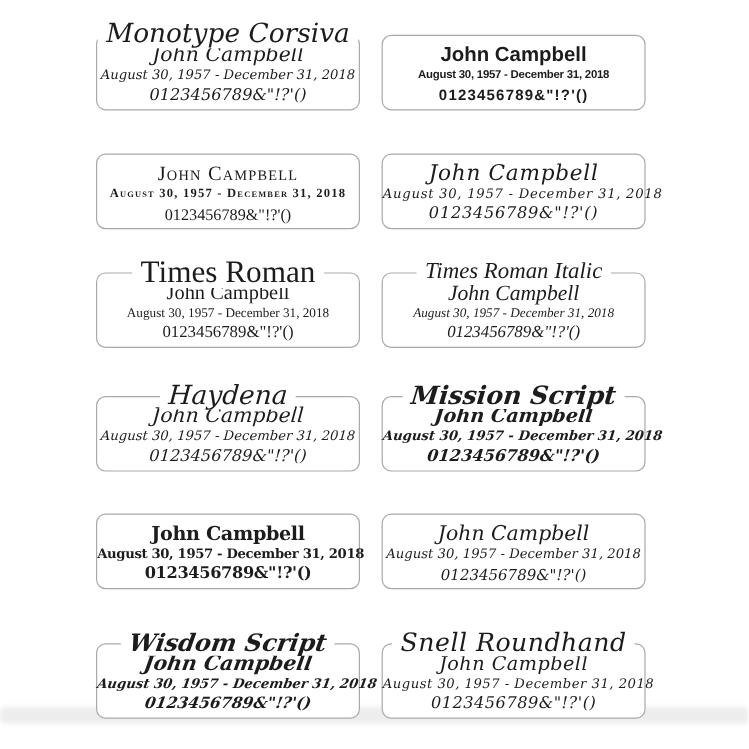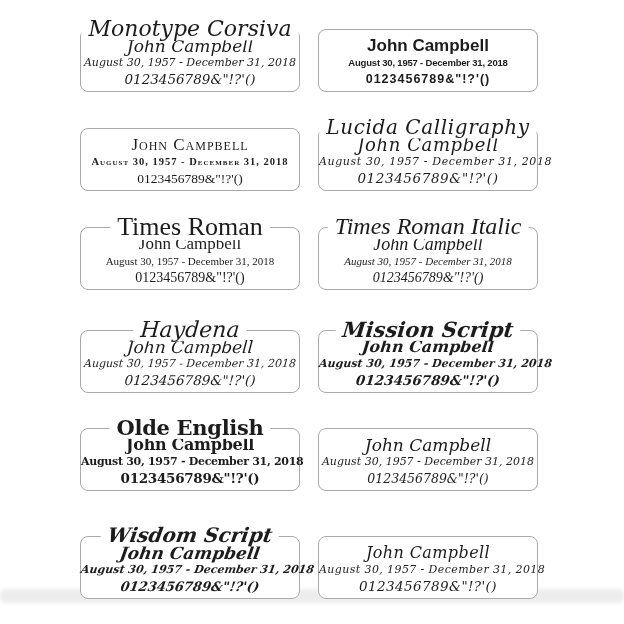--- a/index.html
+++ b/index.html
@@ -51,21 +51,21 @@
   .f-lucida{font-family:"DejaVu Serif",serif;font-style:italic;letter-spacing:.6px}
   .f-lucida .title{font-size:20px}
   .f-lucida .name{font-size:18px}
 
   .f-times{font-family:"Liberation Serif",serif}
   .f-times .title{font-size:26px}
   .f-times .name{font-size:17px}
   .f-times .chars{font-size:14px}
 
   .f-timesit{font-family:"Liberation Serif",serif;font-style:italic}
-  .f-timesit .title{font-size:24px}
+  .f-timesit .title{font-size:19px}
   .f-timesit .name{font-size:18px}
   .f-timesit .chars{font-size:14px}
 
   .f-haydena{font-family:"DejaVu Serif",serif;font-style:italic}
   .f-haydena .title{font-size:22px;transform:translate(-50%,-55%) skewX(-4deg)}
   .f-haydena .line{transform:skewX(-4deg)}
 
   .f-mission{font-family:"DejaVu Serif",serif;font-style:italic;font-weight:700}
   .f-mission .title{font-size:21px;transform:translate(-50%,-55%) skewX(-6deg)}
   .f-mission .line{transform:skewX(-6deg)}
@@ -111,21 +111,20 @@
     <div class="line chars">0123456789&amp;"!?'()</div>
   </div>
 
   <div class="cell col-l r2 f-cinzel">
     <div class="line name">John Campbell</div>
     <div class="line dates">August 30, 1957 - December 31, 2018</div>
     <div class="line chars">0123456789&amp;"!?'()</div>
   </div>
 
   <div class="cell col-r r2 f-lucida">
-    <span class="title">Lucida Calligraphy</span>
     <div class="line name">John Campbell</div>
     <div class="line dates">August 30, 1957 - December 31, 2018</div>
     <div class="line chars">0123456789&amp;"!?'()</div>
   </div>
 
   <div class="cell col-l r3 f-times">
     <span class="title">Times Roman</span>
     <div class="line name">John Campbell</div>
     <div class="line dates">August 30, 1957 - December 31, 2018</div>
     <div class="line chars">0123456789&amp;"!?'()</div>
@@ -146,38 +145,38 @@
   </div>
 
   <div class="cell col-r r4 f-mission">
     <span class="title">Mission Script</span>
     <div class="line name">John Campbell</div>
     <div class="line dates">August 30, 1957 - December 31, 2018</div>
     <div class="line chars">0123456789&amp;"!?'()</div>
   </div>
 
   <div class="cell col-l r5 f-olde">
-    <span class="title">Olde English</span>
     <div class="line name">John Campbell</div>
     <div class="line dates">August 30, 1957 - December 31, 2018</div>
     <div class="line chars">0123456789&amp;"!?'()</div>
   </div>
 
   <div class="cell col-r r5 f-murray">
     <div class="line name">John Campbell</div>
     <div class="line dates">August 30, 1957 - December 31, 2018</div>
     <div class="line chars">0123456789&amp;"!?'()</div>
   </div>
 
   <div class="cell col-l r6 f-wisdom">
     <span class="title">Wisdom Script</span>
     <div class="line name">John Campbell</div>
     <div class="line dates">August 30, 1957 - December 31, 2018</div>
     <div class="line chars">0123456789&amp;"!?'()</div>
   </div>
 
   <div class="cell col-r r6 f-snell">
+    <span class="title">Snell Roundhand</span>
     <div class="line name">John Campbell</div>
     <div class="line dates">August 30, 1957 - December 31, 2018</div>
     <div class="line chars">0123456789&amp;"!?'()</div>
   </div>
 
 </div>
 
 </body></html>

